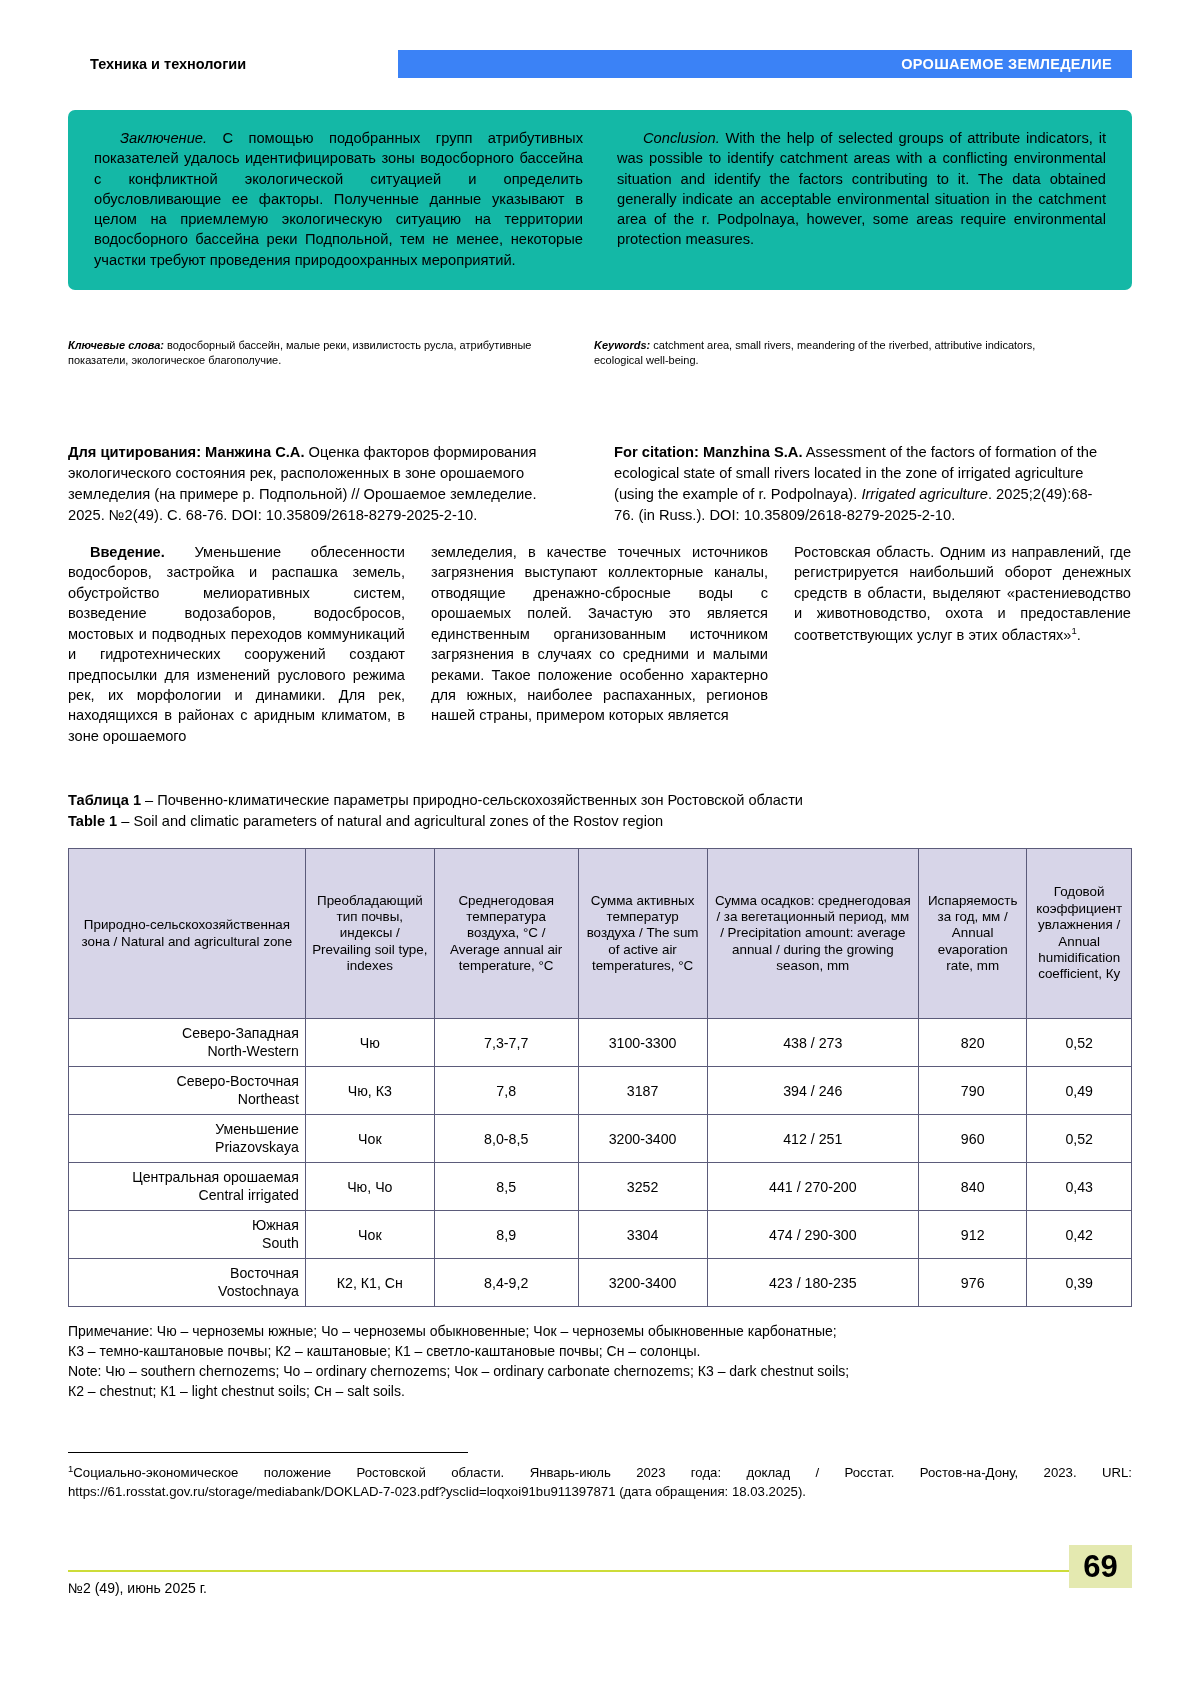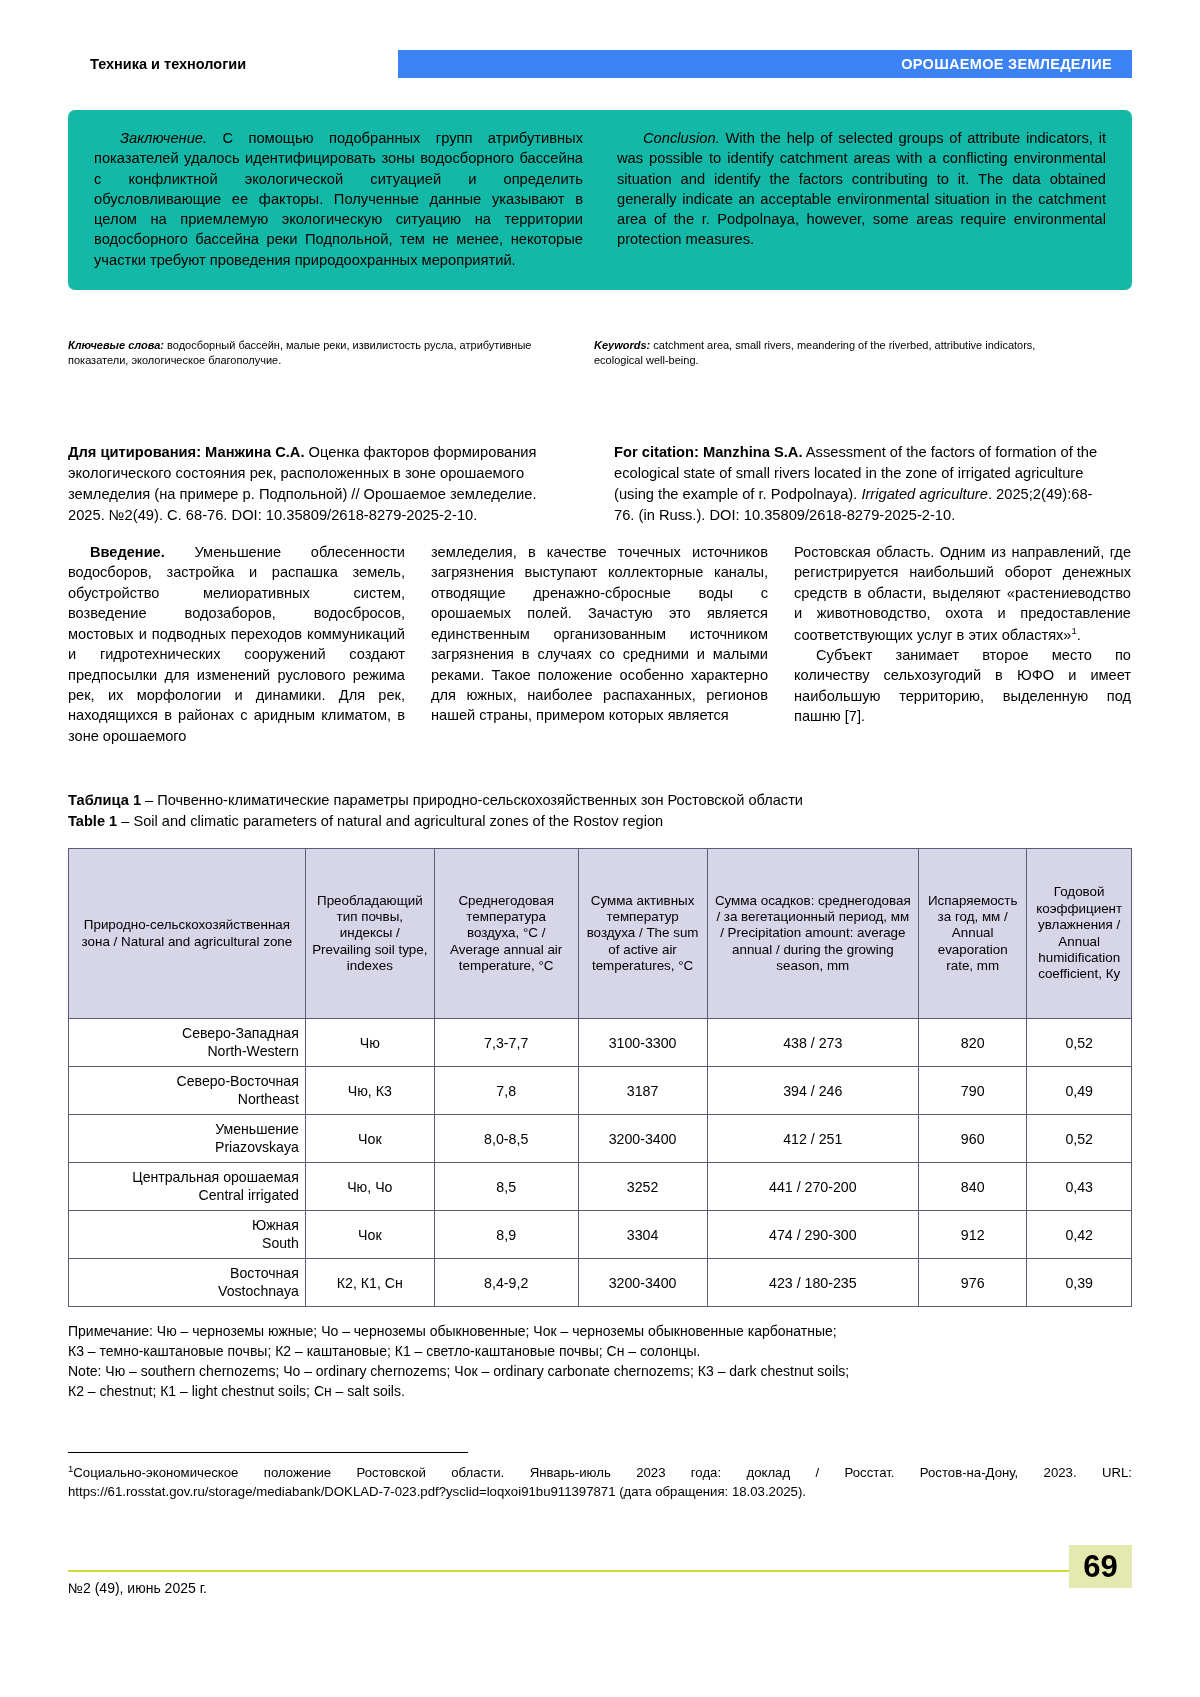--- a/index.html
+++ b/index.html
@@ -248,21 +248,20 @@
 
   <div class="intro">
     <div class="intro-col">
       <p class="ind"><b>Введение.</b><span> Уменьшение облесенности водосборов, застройка и распашка земель, обустройство мелиоративных систем, возведение водозаборов, водосбросов, мостовых и подводных переходов коммуникаций и гидротехнических сооружений создают предпосылки для изменений руслового режима рек, их морфологии и динамики. Для рек, находящихся в районах с аридным климатом, в зоне орошаемого</span></p>
     </div>
     <div class="intro-col">
       <p><span>земледелия, в качестве точечных источников загрязнения выступают коллекторные каналы, отводящие дренажно-сбросные воды с орошаемых полей. Зачастую это является единственным организованным источником загрязнения в случаях со средними и малыми реками. Такое положение особенно характерно для южных, наиболее распаханных, регионов нашей страны, примером которых является</span></p>
     </div>
     <div class="intro-col">
       <p><span>Ростовская область. Одним из направлений, где регистрируется наибольший оборот денежных средств в области, выделяют «растениеводство и животноводство, охота и предоставление соответствующих услуг в этих областях»</span><span class="sup">1</span><span>.</span></p>
-      <p class="ind"><span>Субъект занимает второе место по количеству сельхозугодий в ЮФО и имеет наибольшую территорию, выделенную под пашню [7].</span></p>
     </div>
   </div>
 
   <div class="tbl-caption">
     <div><b>Таблица 1</b><span> – Почвенно-климатические параметры природно-сельскохозяйственных зон Ростовской области</span></div>
     <div><b>Table 1</b><span> – Soil and climatic parameters of natural and agricultural zones of the Rostov region</span></div>
   </div>
 
   <table class="data-table">
     <thead>

